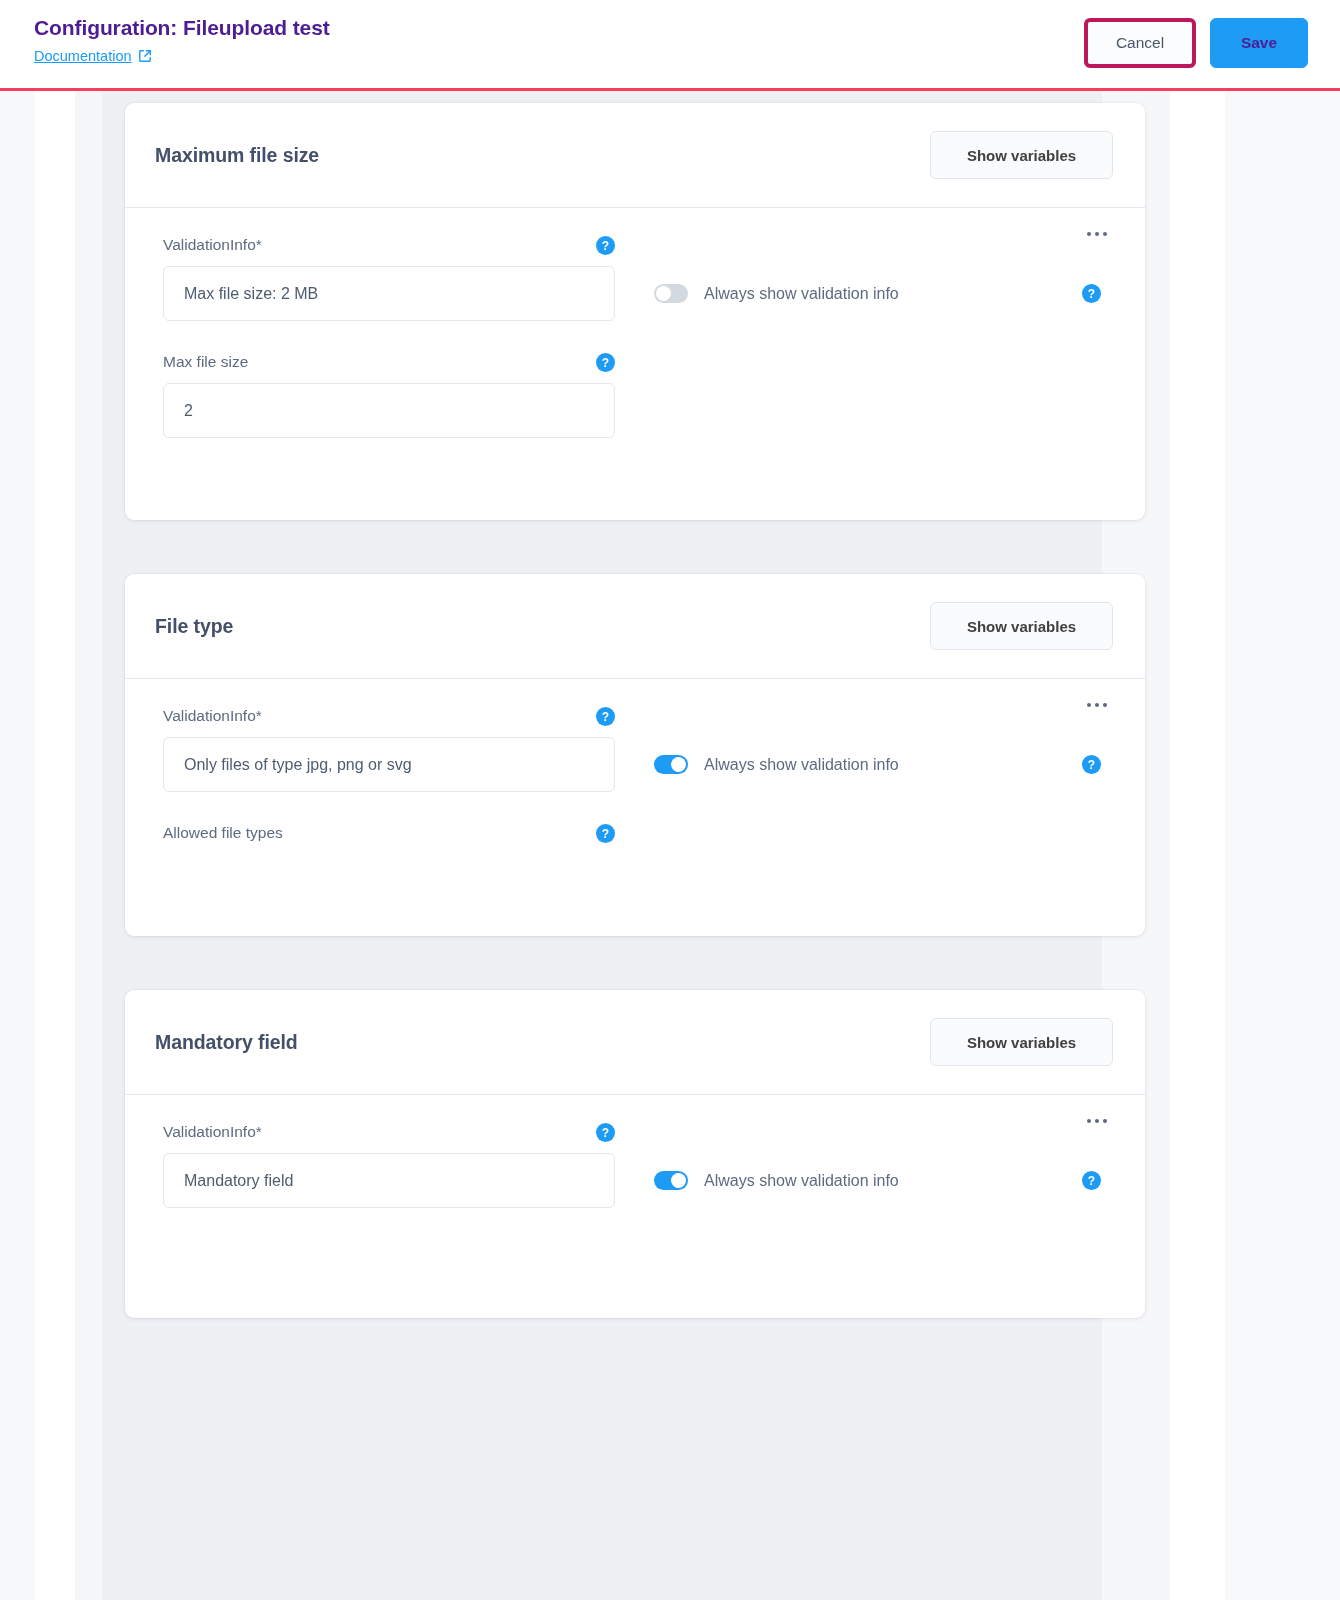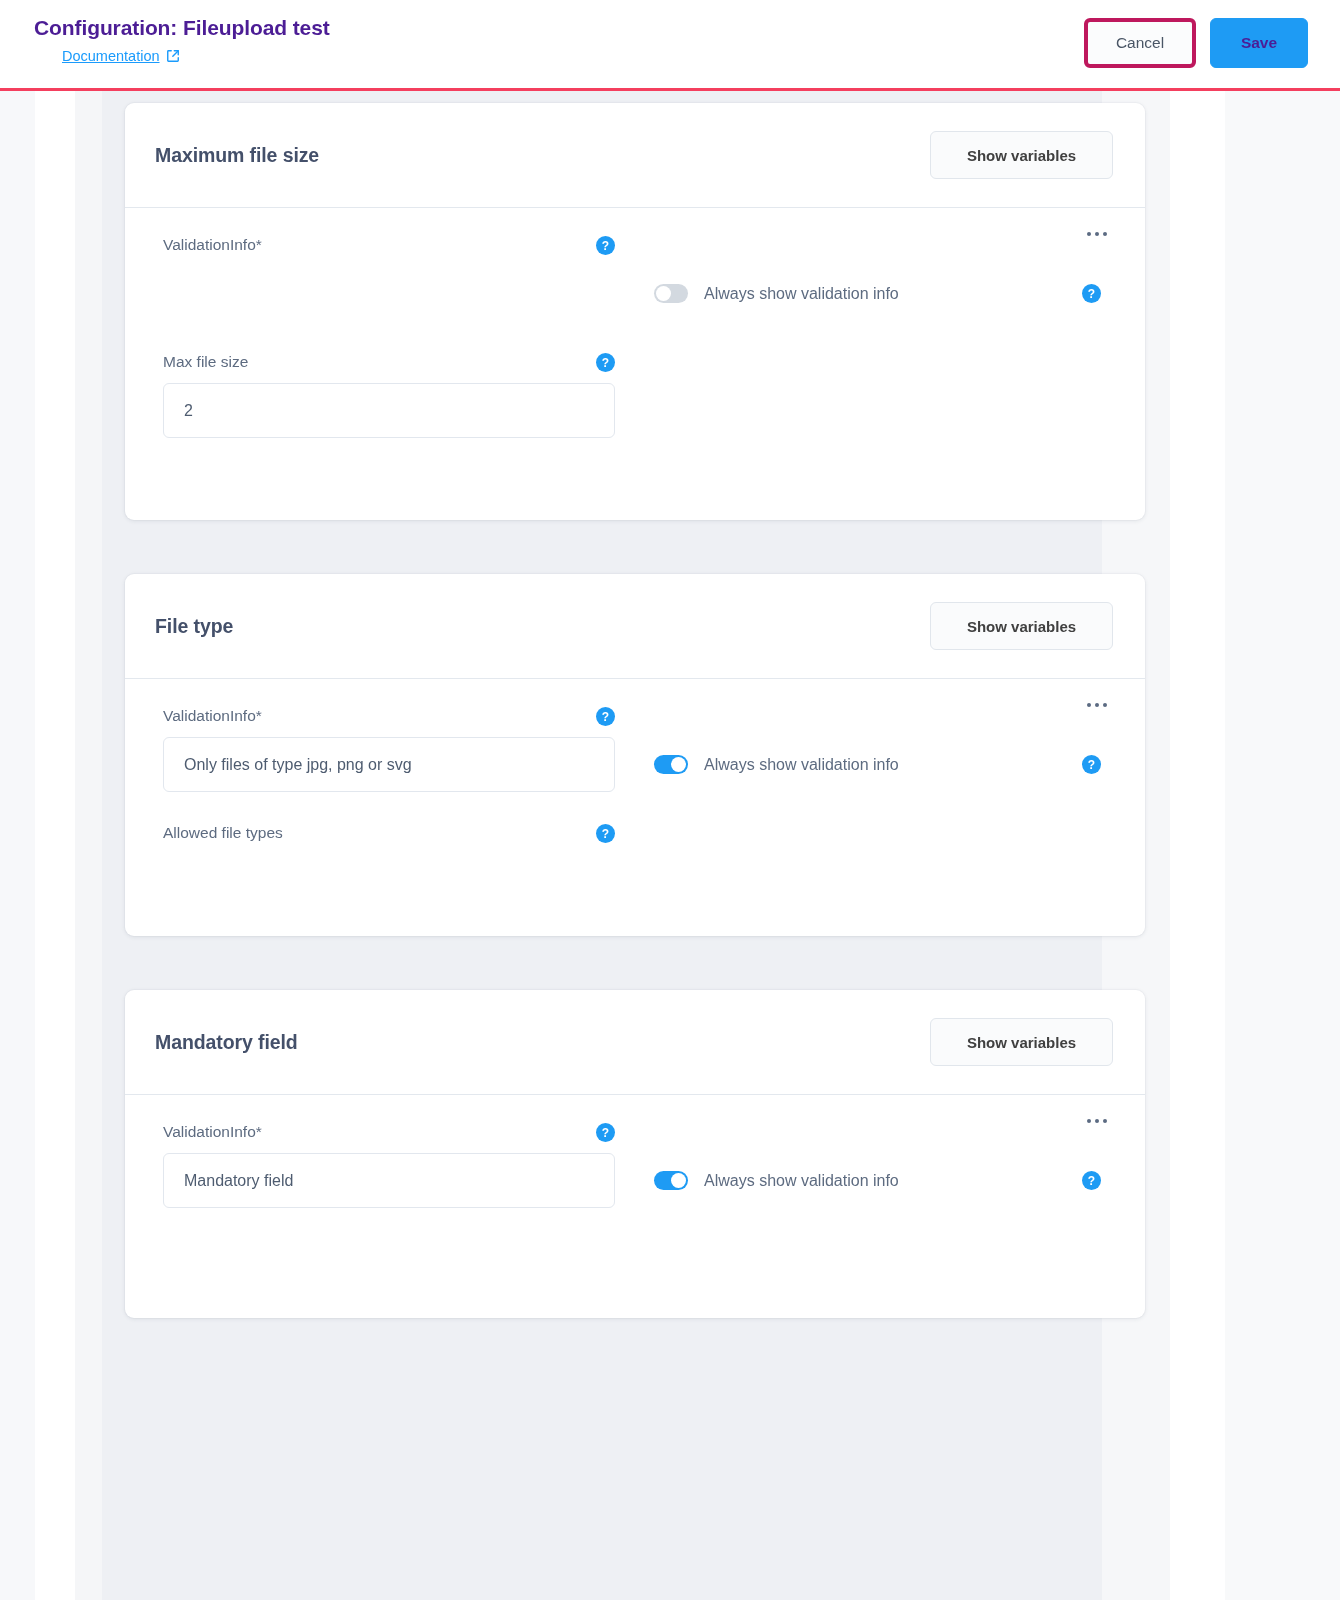--- a/index.html
+++ b/index.html
@@ -30,21 +30,20 @@
     letter-spacing: -0.1px;
     line-height: 28px;
   }
   .doc-link-row { display: flex; align-items: center; gap: 4px; }
   .doc-link {
     font-size: 14.5px;
     color: #1a9bfc;
     text-decoration: underline;
     cursor: pointer;
     line-height: 20px;
-    margin-left: 28px;
   }
   .ext-icon { display: inline-flex; align-items: center; margin-left: 2px; }
 
   .topbar-right { display: flex; align-items: center; gap: 14px; padding-top: 4px; }
   .btn {
     font-family: "Liberation Sans", sans-serif;
     font-size: 15.5px;
     border-radius: 6px;
     cursor: pointer;
     height: 50px;
@@ -303,20 +302,21 @@
             <span></span>
             <span></span>
           </div>
 
         <div class="row">
           <div class="field-col">
             <div class="field-label-row">
               <span class="field-label">ValidationInfo*</span>
               <span class="help-badge">?</span>
             </div>
+            <input class="text-input" type="text" value="Max file size: 2 MB" style="">
           </div>
           <div class="toggle-block">
             <div class="toggle off">
                 <span class="knob"></span>
               </div>
             <span class="toggle-label">Always show validation info</span>
             <span class="help-badge toggle-help">?</span>
           </div>
         </div>
 

